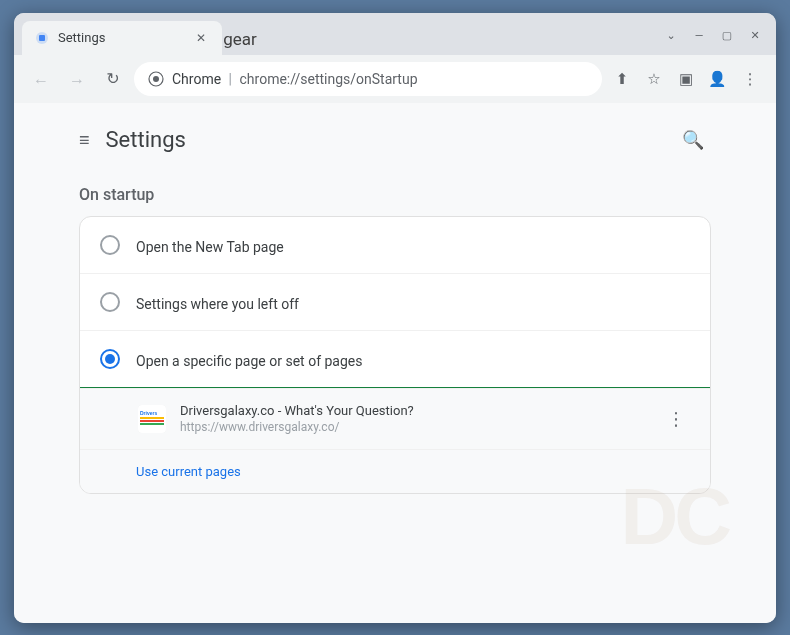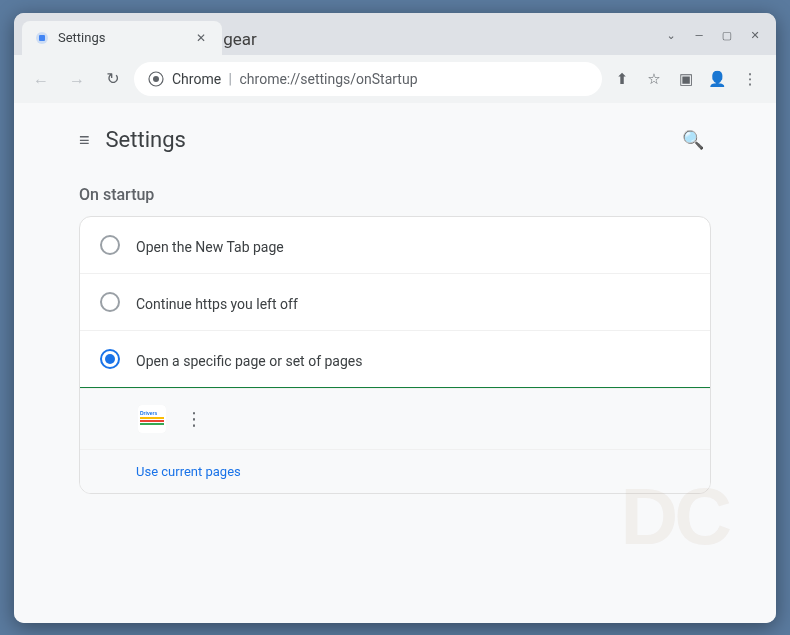--- a/index.html
+++ b/index.html
@@ -403,21 +403,21 @@
 
       <div class="options-card">
 
         <div class="option-row">
           <div class="radio-outer"></div>
           <span class="option-label">Open the New Tab page</span>
         </div>
 
         <div class="option-row">
           <div class="radio-outer"></div>
-          <span class="option-label">Continue https you left off</span>
+          <span class="option-label">Settings where you left off</span>
         </div>
 
         <div>
           <div class="option-row" style="border-bottom: 1px solid #15803d;">
             <div class="radio-outer selected">
               <div class="radio-inner"></div>
             </div>
             <span class="option-label">Open a specific page or set of pages</span>
           </div>
 
@@ -428,20 +428,24 @@
                 <div class="site-favicon-inner">
                   <svg width="28" height="28" viewBox="0 0 28 28">
                     <rect width="28" height="28" fill="#fff"></rect>
                     <text x="2" y="10" font-size="5" fill="#1a73e8" font-family="Arial" font-weight="bold">Drivers</text>
                     <rect x="2" y="12" width="24" height="2" fill="#fbbc04"></rect>
                     <rect x="2" y="15" width="24" height="2" fill="#ea4335"></rect>
                     <rect x="2" y="18" width="24" height="2" fill="#34a853"></rect>
                   </svg>
                 </div>
               </div>
+              <div class="page-info">
+                <div class="page-name">Driversgalaxy.co - What's Your Question?</div>
+                <div class="page-url">https://www.driversgalaxy.co/</div>
+              </div>
               <div class="more-btn">⋮</div>
             </div>
 
 
             <div class="use-current-btn">
               <span>Use current pages</span>
             </div>
           </div>
         </div>
       </div>

